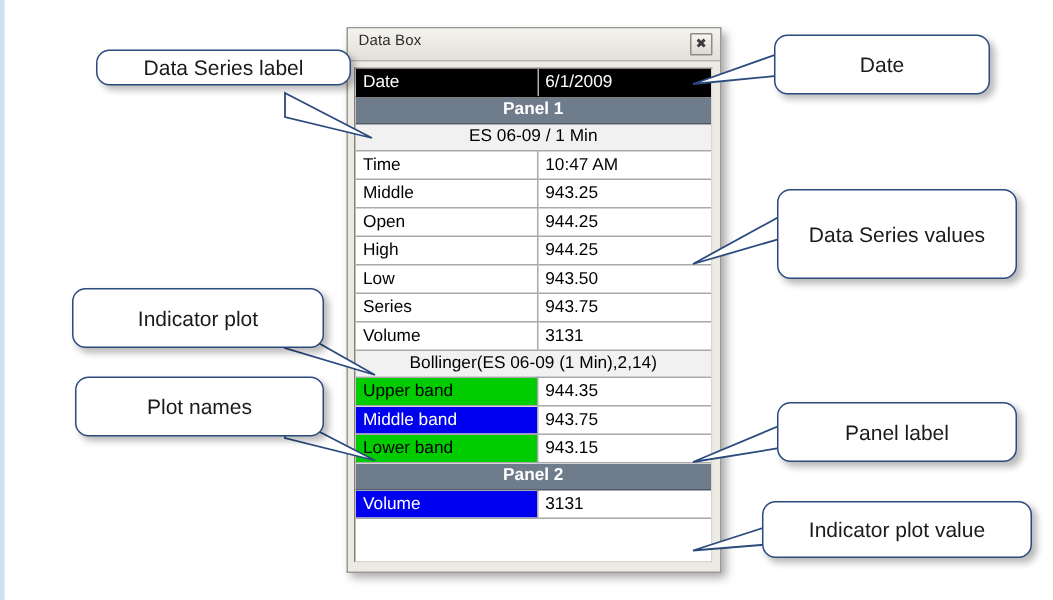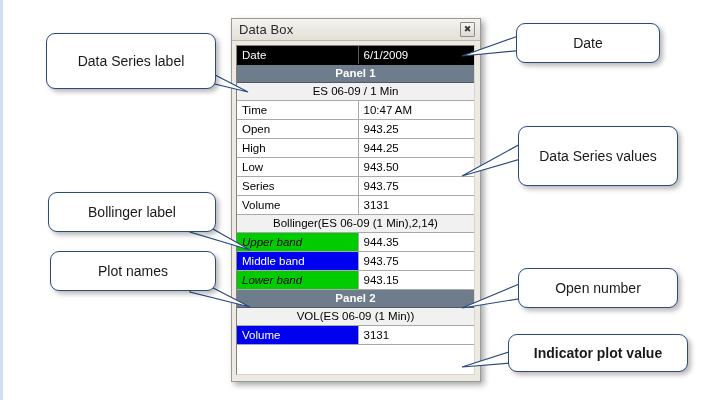--- a/index.html
+++ b/index.html
@@ -37,21 +37,21 @@
   .titlebar {
     position: relative;
     height: 22px;
     background: linear-gradient(to bottom, #f4f3ef 0%, #eae8e1 55%, #e2e0d8 100%);
     border-bottom: 1px solid #b9b7ae;
     box-sizing: border-box;
   }
   .title-text {
     position: absolute;
     left: 7px; top: 3px;
-    font-size: 13px;
+    font-size: 10px;
     color: #2b2b2b;
     letter-spacing: 0.1px;
   }
   .close-btn {
     position: absolute;
     right: 5px; top: 3px;
     width: 15px; height: 15px;
     background: linear-gradient(to bottom,#f6f5f1,#dcdad2);
     border: 1px solid #8d8b84;
     border-radius: 1px;
@@ -117,21 +117,21 @@
   tr.series-row td, tr.indicator-row td {
     background: #f1f1f1;
     color: #000000;
     text-align: center;
     padding-left: 0;
     border-right: none;
     height: 18px;
   }
   tr.data-row td { background: #ffffff; margin-top: 33px; }
 
-  td.plot-green { background: #00cc00 !important; color: #000000; font-style: italic; }
+  td.plot-green { background: #00cc00 !important; color: #000000; }
   td.plot-blue  { background: #0000f0 !important; color: #ffffff; }
 
   
   .callout {
     position: absolute;
     border: 1.5px solid #2b4a7d;
     border-radius: 9px;
     background: #ffffff;
     box-shadow: 3px 3px 5px rgba(0,0,0,0.28);
     box-sizing: border-box;
@@ -174,39 +174,39 @@
 <svg class="tail" style="left:462px; top:140px; width:62px; height:44px;">
   <polygon points="62,2 0,36 62,18"></polygon>
 </svg>
 <svg class="tail" style="left:462px; top:280px; width:62px; height:38px;">
   <polygon points="62,2 0,28 62,18"></polygon>
 </svg>
 <svg class="tail" style="left:462px; top:345px; width:62px; height:32px;">
   <polygon points="62,2 0,22 62,17"></polygon>
 </svg>
 
-<div class="callout" style="left:46px; top:33px; width:170px; height:56px;justify-content:center;">
+<div class="callout" style="left:64px; top:33px; width:170px; height:24px;justify-content:center;">
   <span>Data Series label</span>
 </div>
 <div class="callout" style="left:48px; top:192px; width:168px; height:40px;">
-  <span>Bollinger label</span>
+  <span>Indicator plot</span>
 </div>
 <div class="callout" style="left:50px; top:251px; width:166px; height:40px;align-items:center;">
   <span>Plot names</span>
 </div>
 <div class="callout" style="left:516px; top:23px; width:144px; height:40px;">
   <span>Date</span>
 </div>
 <div class="callout" style="left:518px; top:126px; width:160px; height:60px;">
   <span>Data Series values</span>
 </div>
 <div class="callout" style="left:518px; top:268px; width:160px; height:40px;">
-  <span>Open number</span>
-</div>
-<div class="callout" style="left:508px; top:334px; width:180px; height:38px;font-weight:bold;">
+  <span>Panel label</span>
+</div>
+<div class="callout" style="left:508px; top:334px; width:180px; height:38px;">
   <span>Indicator plot value</span>
 </div>
 
 <div class="databox">
   <div class="titlebar">
     <div class="title-text">Data Box</div>
     <div class="close-btn">✖</div>
   </div>
   <div class="grid-shell">
     <table class="grid">
@@ -219,22 +219,26 @@
             <td colspan="2">Panel 1</td>
           </tr>
           <tr class="series-row">
             <td colspan="2">ES 06-09 / 1 Min</td>
           </tr>
           <tr class="data-row">
             <td class="col-label">Time</td>
             <td class="val">10:47 AM</td>
           </tr>
           <tr class="data-row">
+            <td class="col-label">Middle</td>
+            <td class="val">943.25</td>
+          </tr>
+          <tr class="data-row">
             <td class="col-label">Open</td>
-            <td class="val">943.25</td>
+            <td class="val">944.25</td>
           </tr>
           <tr class="data-row">
             <td class="col-label">High</td>
             <td class="val">944.25</td>
           </tr>
           <tr class="data-row">
             <td class="col-label">Low</td>
             <td class="val">943.50</td>
           </tr>
           <tr class="data-row">
@@ -255,23 +259,20 @@
           <tr class="data-row">
             <td class="col-label plot-blue">Middle band</td>
             <td class="val">943.75</td>
           </tr>
           <tr class="data-row">
             <td class="col-label plot-green">Lower band</td>
             <td class="val">943.15</td>
           </tr>
           <tr class="panel-row">
             <td colspan="2">Panel 2</td>
-          </tr>
-          <tr class="indicator-row">
-            <td colspan="2">VOL(ES 06-09 (1 Min))</td>
           </tr>
           <tr class="data-row">
             <td class="col-label plot-blue">Volume</td>
             <td class="val">3131</td>
           </tr>
         </tbody>
     </table>
   </div>
 </div>
 

